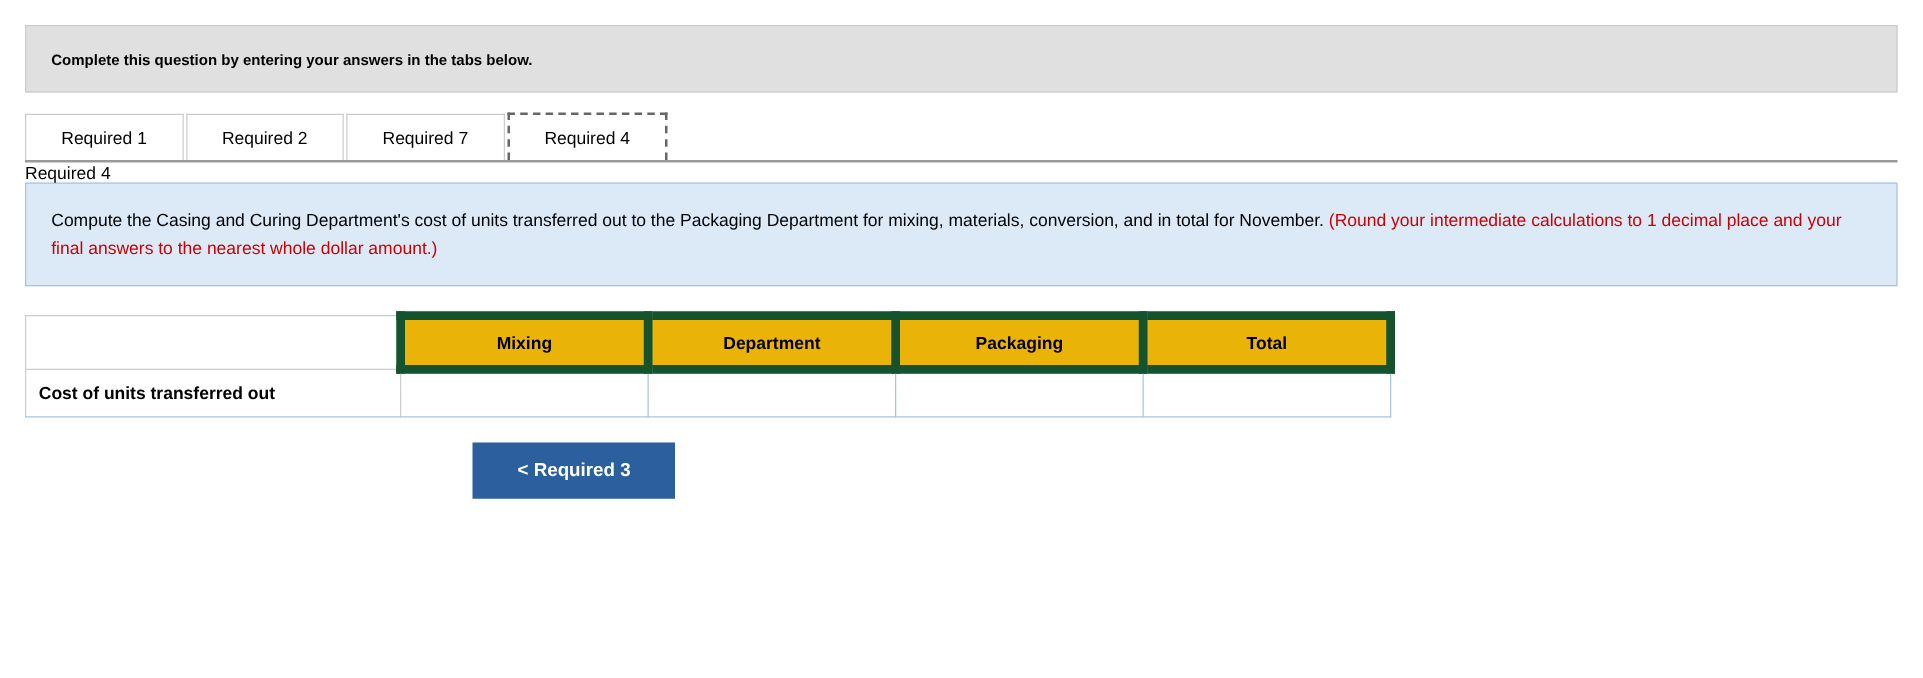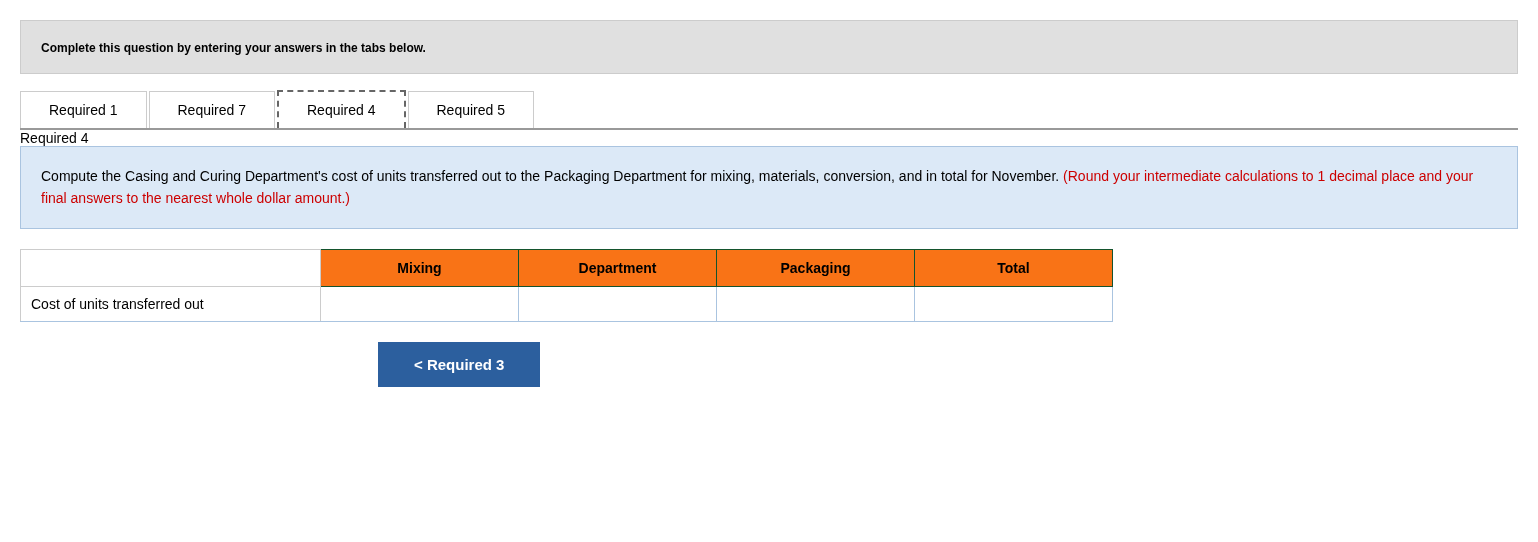--- a/index.html
+++ b/index.html
@@ -73,39 +73,40 @@
       margin-bottom: 20px;
     }
 
     table {
       border-collapse: collapse;
       width: auto;
       min-width: 660px;
     }
 
     th {
-      background: #f97316;
-      border: 1px solid #14532d;
+      background: #eab308;
+      border: 7px solid #14532d;
       padding: 10px 30px;
       font-weight: bold;
       text-align: center;
       font-size: 14px;
     }
 
     td {
       border: 1px solid #aac4e0;
       padding: 8px 10px;
       font-size: 14px;
     }
 
     td.label-cell {
       background: #fff;
       min-width: 300px;
       border-left: 1px solid #ccc;
       border-right: 1px solid #ccc;
+      font-weight: bold;
     }
 
     td.input-cell {
       background: #fff;
       min-width: 130px;
       padding: 0;
     }
 
     td.input-cell input {
       width: 100%;
@@ -150,23 +151,23 @@
 
 <div class="page-wrapper">
 
   <div class="instruction-banner">
     <span>Complete this question by entering your answers in the tabs below.</span>
   </div>
 
   <div class="tabs-wrapper">
     <div class="tabs-container">
       <div class="tab">Required 1</div>
+      <div class="tab">Required 2</div>
       <div class="tab">Required 7</div>
       <div class="tab active">Required 4</div>
-      <div class="tab">Required 5</div>
     </div>
 
     <div class="tab-overlay active-overlay">Required 4</div>
   </div>
 
   <div class="content-area">
     <span>Compute the Casing and Curing Department's cost of units transferred out to the Packaging Department for mixing, materials, conversion, and in total for November.</span>
     <span class="red-text">(Round your intermediate calculations to 1 decimal place and your final answers to the nearest whole dollar amount.)</span>
   </div>
 

